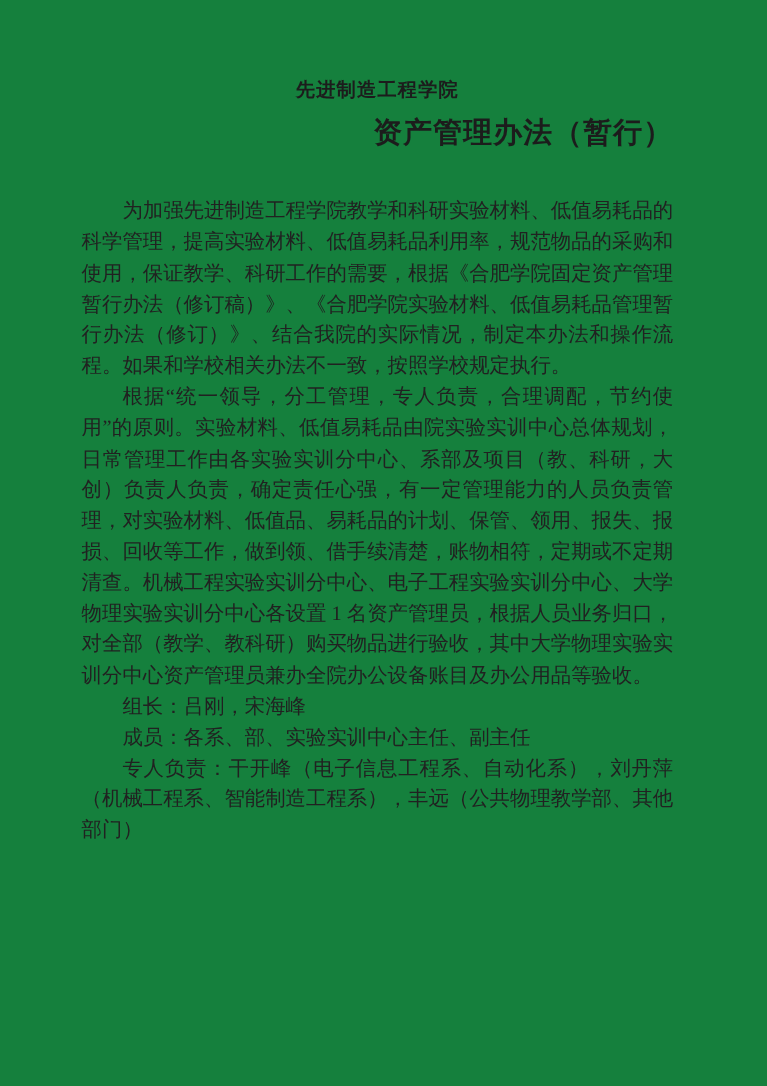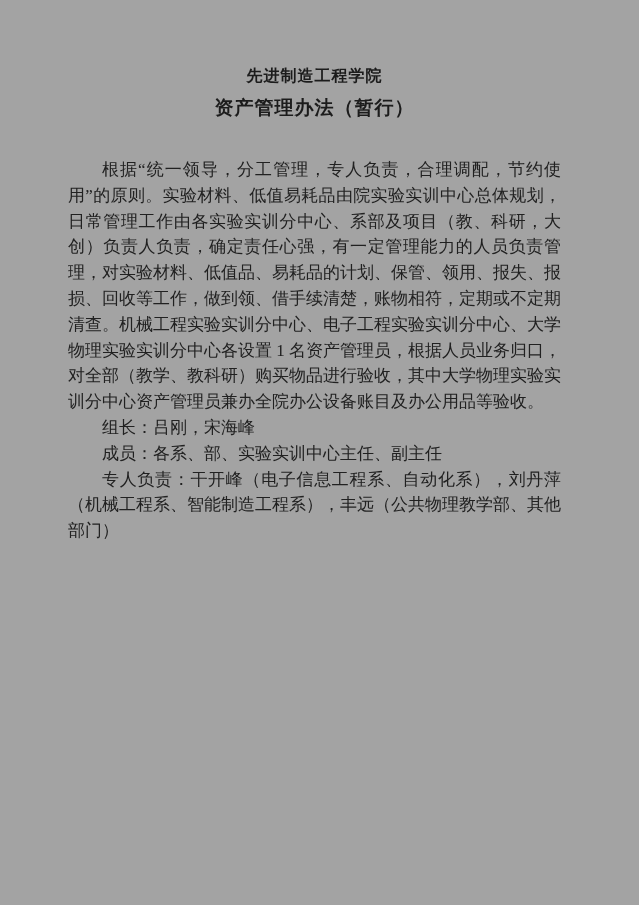--- a/index.html
+++ b/index.html
@@ -11,36 +11,36 @@
     width: 639px;
     height: 905px;
     overflow: hidden;
     font-family: "Liberation Serif", "DejaVu Serif", serif;
     color: #212121;
   }
   .page {
     box-sizing: border-box;
     width: 639px;
     height: 905px;
-    background: #a3a3a3;
+    background: #15803d;
     padding: 66px 78px 0 68px;
     overflow: hidden;
   }
   .doc-subtitle {
     text-align: center;
     font-size: 16px;
     font-weight: 700;
     line-height: 1.2;
     letter-spacing: 1px;
     margin: 0;
     color: #1c1c1c;
   }
   .doc-title {
-    text-align: center;
-    font-size: 19px;
+    text-align: right;
+    font-size: 24px;
     font-weight: 700;
     line-height: 1.25;
     letter-spacing: 1px;
     margin: 11px 0 0 0;
     color: #1c1c1c;
   }
   .doc-body {
     margin-top: 37px;
     font-size: 17px;
     line-height: 25.8px;
@@ -60,20 +60,21 @@
 <body>
 
 <div class="page">
 
   <div class="doc-subtitle">先进制造工程学院</div>
 
   <div class="doc-title">资产管理办法（暂行）</div>
 
   <div class="doc-body">
 
+    <p><span>为加强先进制造工程学院教学和科研实验材料、低值易耗品的科学管理，提高实验材料、低值易耗品利用率，规范物品的采购和使用，保证教学、科研工作的需要，根据《合肥学院固定资产管理暂行办法（修订稿）》、《合肥学院实验材料、低值易耗品管理暂行办法（修订）》、结合我院的实际情况，制定本办法和操作流程。如果和学校相关办法不一致，按照学校规定执行。</span></p>
 
     <p><span>根据“统一领导，分工管理，专人负责，合理调配，节约使用”的原则。实验材料、低值易耗品由院实验实训中心总体规划，日常管理工作由各实验实训分中心、系部及项目（教、科研，大创）负责人负责，确定责任心强，有一定管理能力的人员负责管理，对实验材料、低值品、易耗品的计划、保管、领用、报失、报损、回收等工作，做到领、借手续清楚，账物相符，定期或不定期清查。机械工程实验实训分中心、电子工程实验实训分中心、大学物理实验实训分中心各设置 1 名资产管理员，根据</span><span class="bold">人员业务归口</span><span>，对全部（教学、教科研）购买物品进行验收，其中大学物理实验实训分中心资产管理员兼办全院办公设备账目及办公用品等验收。</span></p>
 
 
     <p><span class="bold">组长：</span><span>吕刚，宋海峰</span></p>
 
 
     <p><span class="bold">成员：</span><span>各系、部、实验实训中心主任、副主任</span></p>
 
     <p><span class="bold">专人负责：</span><span>干开峰（电子信息工程系、自动化系），刘丹萍（机械工程系、智能制造工程系），丰远（公共物理教学部、其他部门）</span></p>

